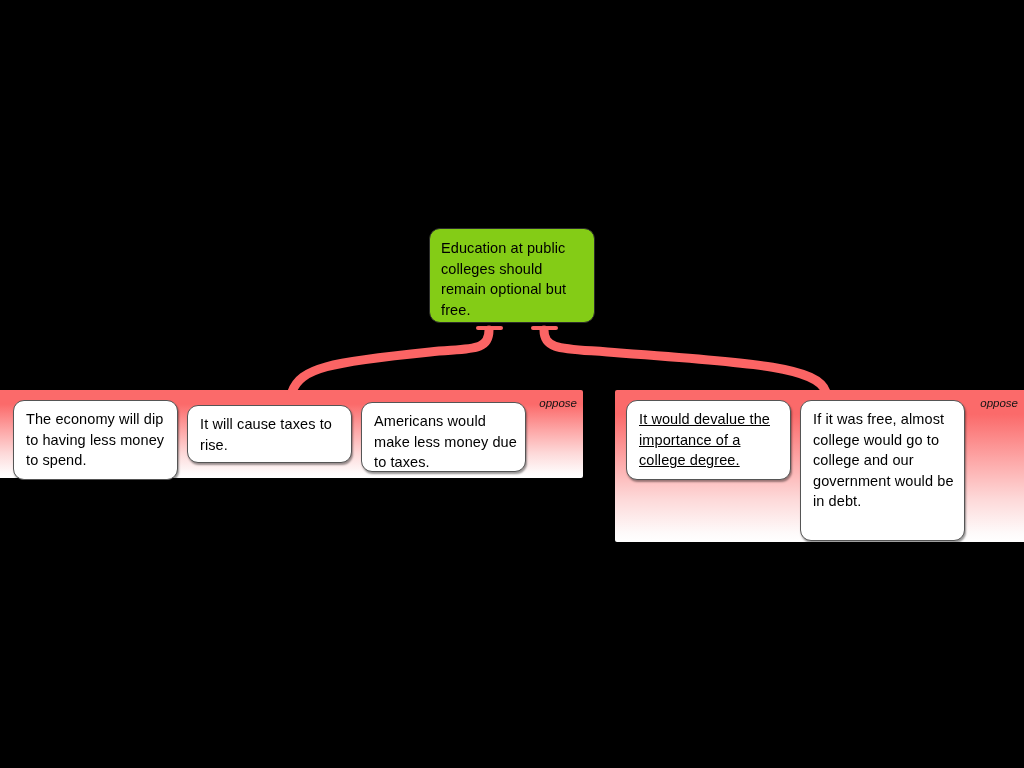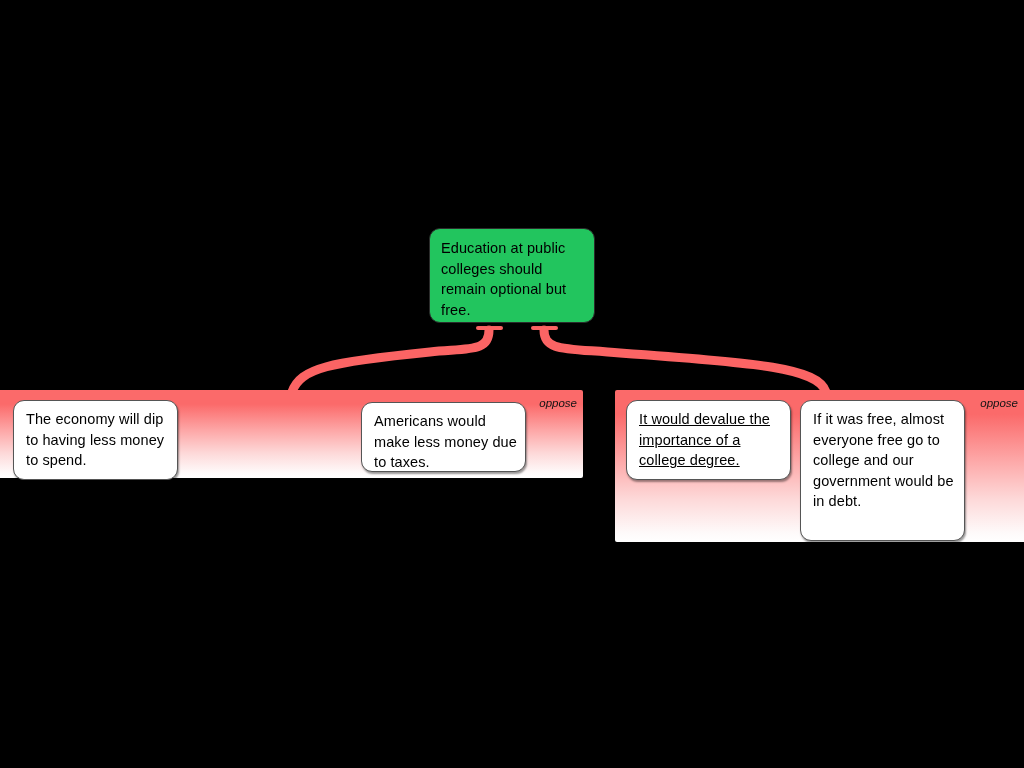--- a/index.html
+++ b/index.html
@@ -33,21 +33,21 @@
     width: 1024px;
     height: 768px;
     z-index: 1;
     pointer-events: none;
   }
 
   
   .node-root {
     position: absolute;
     z-index: 3;
-    background: #22c55e;
+    background: #84cc16;
     border: 1px solid #2b2b2b;
     border-radius: 11px;
     box-sizing: border-box;
     padding: 9px 11px 8px 11px;
     color: #000000;
     font-size: 14.5px;
     line-height: 20.6px;
     letter-spacing: 0.1px;
     box-shadow: 1px 2px 2px rgba(0,0,0,0.45);
   }
@@ -117,30 +117,33 @@
   </div>
 
   <div class="group group-left" style="left:0px; top:390px; width:583px; height:88px;">
     <span class="group-label">oppose</span>
   </div>
 
   <div class="card" style="left:13px; top:400px; width:165px; height:80px;">
     <span>The economy will dip to having less money to spend.</span>
   </div>
 
+  <div class="card" style="left:187px; top:405px; width:165px; height:58px;">
+    <span>It will cause taxes to rise.</span>
+  </div>
 
   <div class="card" style="left:361px; top:402px; width:165px; height:70px;">
     <span>Americans would make less money due to taxes.</span>
   </div>
 
   <div class="group group-right" style="left:615px; top:390px; width:409px; height:152px;">
     <span class="group-label">oppose</span>
   </div>
 
   <div class="card" style="left:626px; top:400px; width:165px; height:80px;text-decoration:underline;">
     <span>It would devalue the importance of a college degree.</span>
   </div>
 
   <div class="card" style="left:800px; top:400px; width:165px; height:141px;">
-    <span>If it was free, almost everyone free go to college and our government would be in debt.</span>
+    <span>If it was free, almost college would go to college and our government would be in debt.</span>
   </div>
 
 </div>
 
 </body></html>

